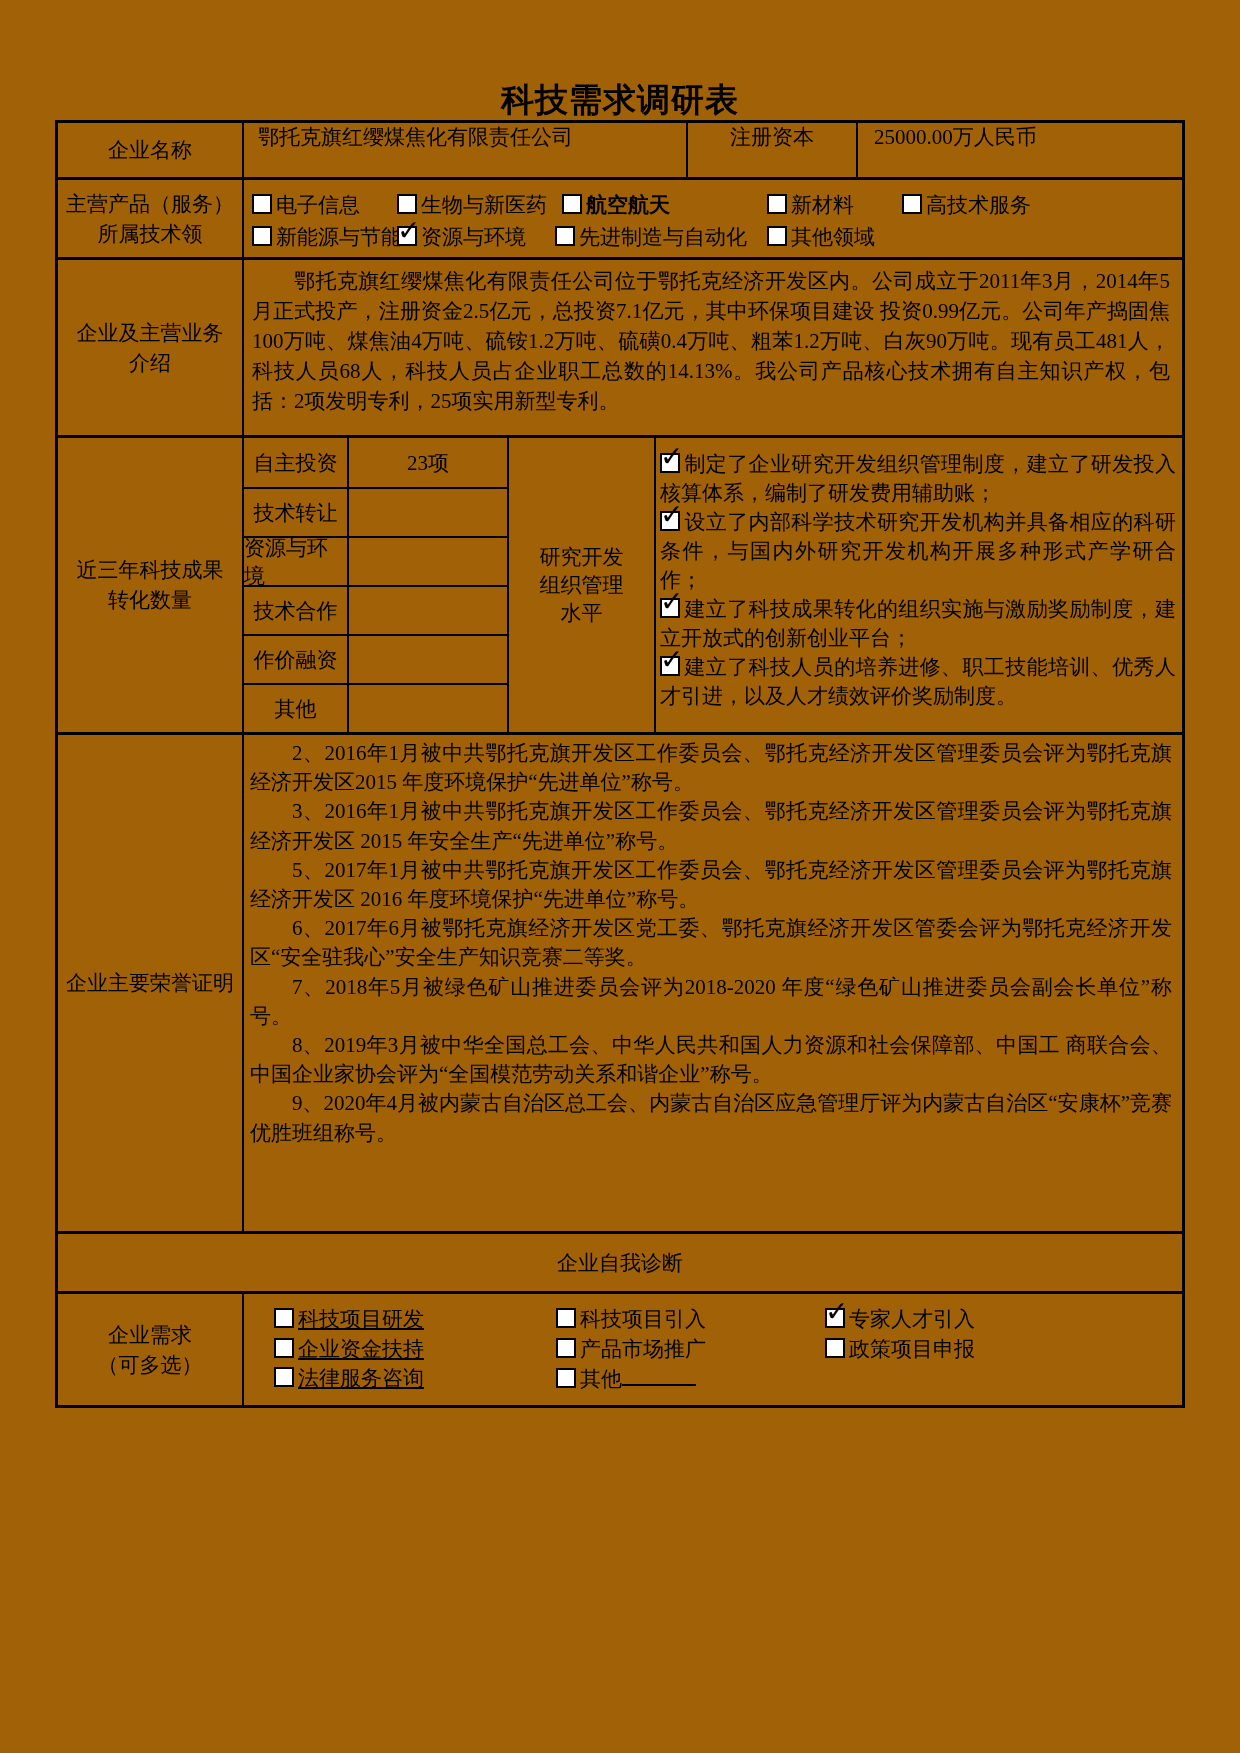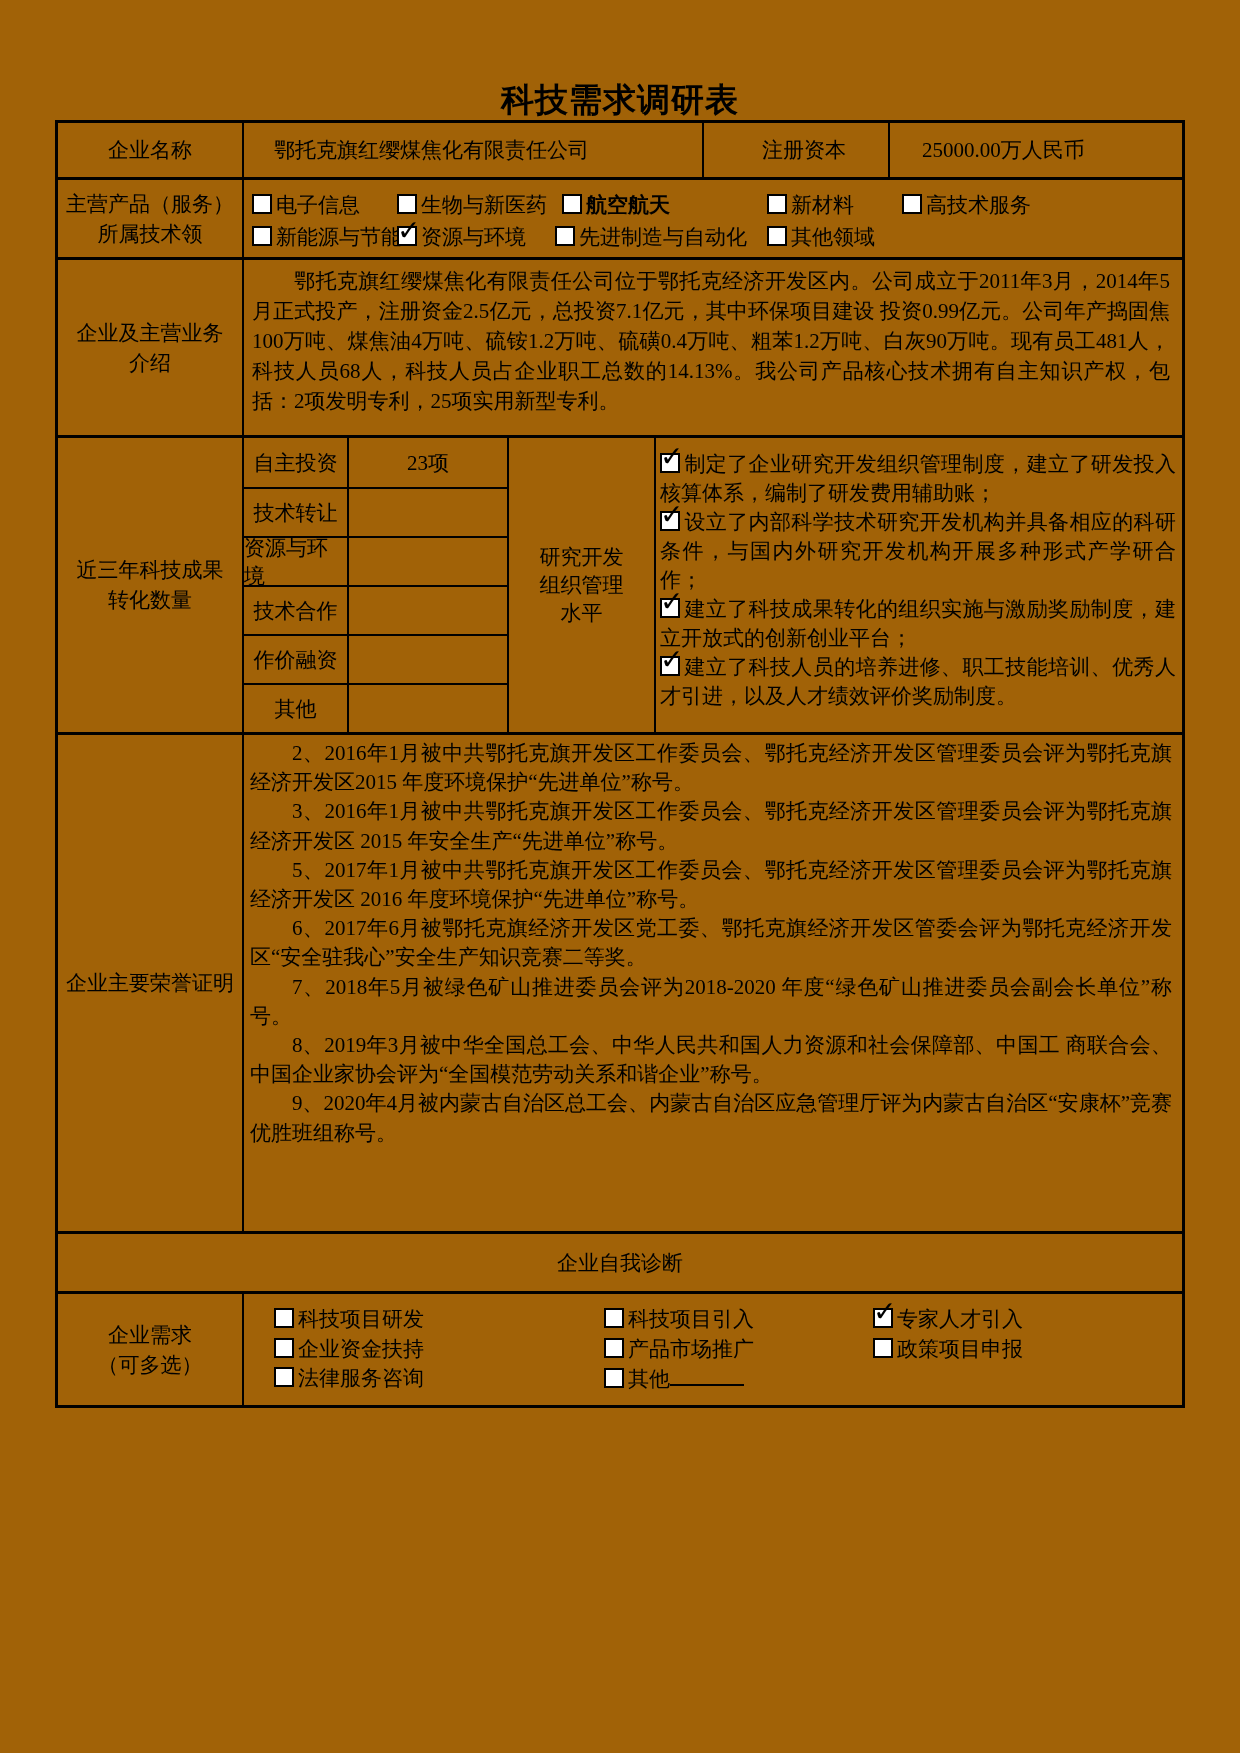--- a/index.html
+++ b/index.html
@@ -26,21 +26,21 @@
   .r4{height:297px;}
   .r5{height:499px;}
   .r6{height:60px;}
   .r7{height:114px;}
   .cell{box-sizing:border-box;}
   .vline{border-right:2px solid #000;}
   .label-col{
     width:186px;display:flex;flex-direction:column;align-items:center;
     justify-content:center;text-align:center;line-height:30px;flex-shrink:0;
   }
-  .center-cell{display:flex;align-items:center;margin-left:16px;}
+  .center-cell{display:flex;align-items:flex-start;}
   .r1 .company-cell{width:444px;padding-left:14px;}
   .r1 .reg-label{width:170px;justify-content:center;}
   .r1 .reg-value{flex:1;padding-left:16px;}
   .fields-cell{flex:1;padding:9px 0 0 8px;line-height:32px;white-space:nowrap;overflow:hidden;}
   .tf-item{display:inline-block;vertical-align:top;}
   .w145{width:145px;} .w165{width:165px;} .w205{width:205px;font-weight:bold;} .w135{width:135px;}
   .w158{width:158px;} .w212{width:212px;}
   .intro-cell{flex:1;padding:6px 12px 0 8px;}
   .intro-cell p{margin:0;text-indent:2em;line-height:30px;text-align:justify;}
   
@@ -50,21 +50,21 @@
   .sub-label{width:103px;display:flex;align-items:center;justify-content:center;}
   .sub-value{flex:1;display:flex;align-items:center;justify-content:center;}
   .rd-col{width:145px;display:flex;flex-direction:column;align-items:center;justify-content:center;line-height:28px;flex-shrink:0;}
   .rd-items{flex:1;padding:12px 6px 0 4px;line-height:29px;}
   .rd-items .item{text-align:justify;}
   .honors-cell{flex:1;padding:4px 10px 0 6px;}
   .honors-cell p{margin:0;text-indent:2em;line-height:29.2px;text-align:justify;}
   .diag-cell{flex:1;display:flex;align-items:center;justify-content:center;}
   .needs-cell{flex:1;padding:11px 0 0 30px;line-height:29.5px;white-space:nowrap;}
   .nd-item{display:inline-block;vertical-align:top;}
-  .w282{width:330px;} .w269{width:269px;}
+  .w282{width:282px;text-decoration:underline;} .w269{width:269px;}
   
   .cb{
     display:inline-block;width:16px;height:16px;border:2px solid #000;
     margin-right:4px;vertical-align:-2px;position:relative;background:#fff;
   }
   .cb.checked::after{
     content:"✓";position:absolute;left:-2px;top:-13px;
     font-family:"DejaVu Sans",sans-serif;font-weight:700;font-size:28px;color:#000;
   }
   .blank-line{display:inline-block;width:74px;height:20px;border-bottom:2px solid #000;}

